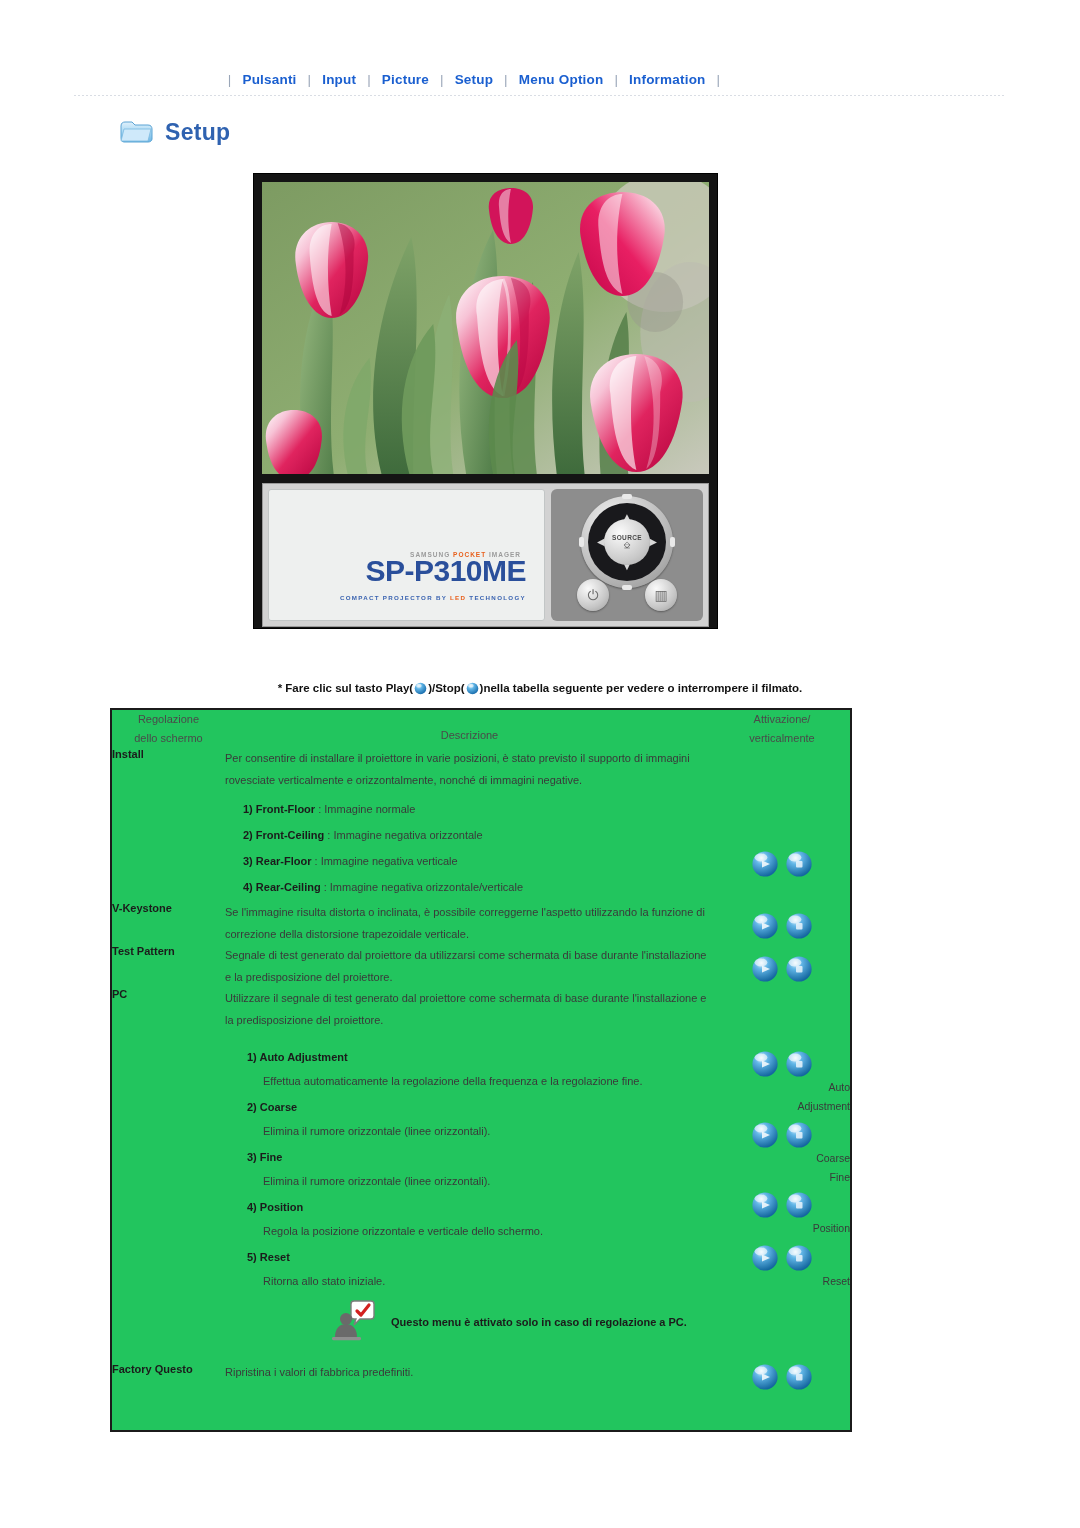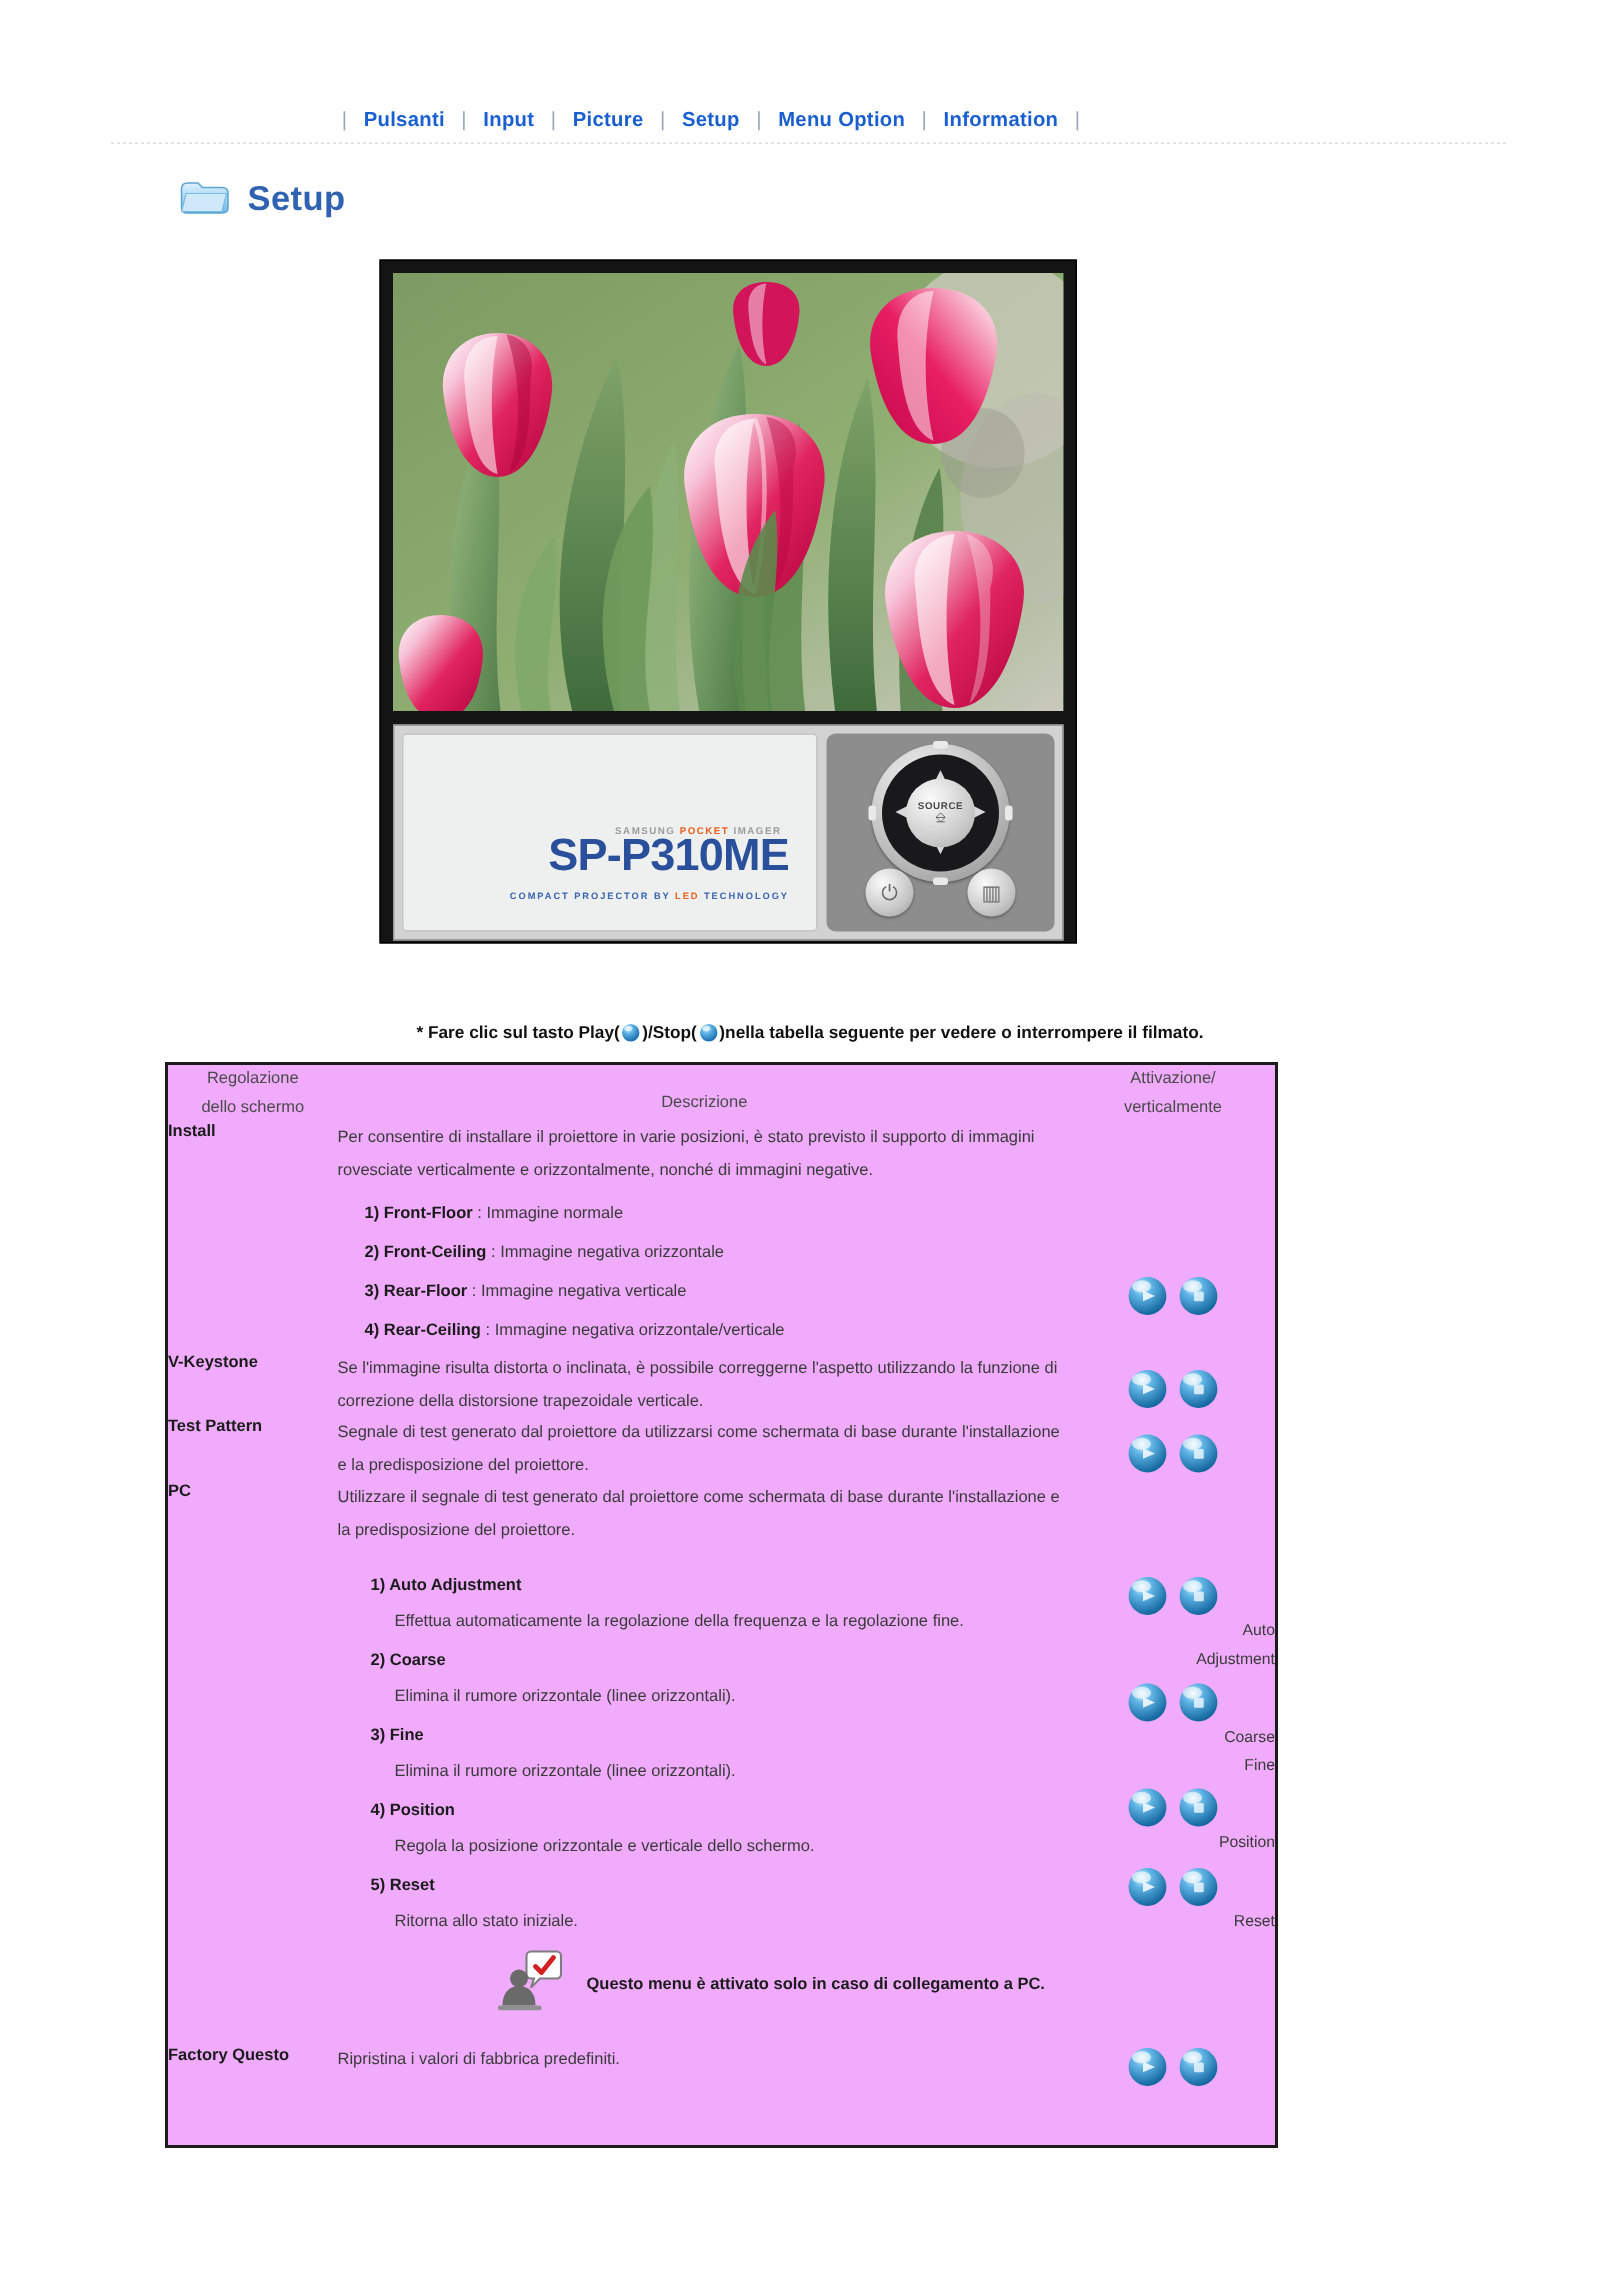--- a/index.html
+++ b/index.html
@@ -133,21 +133,21 @@
     position: absolute; left: 0; top: 682px; width: 1080px;
     text-align: center; font-size: 11.5px; font-weight: bold; color: #111;
   }
   .inline-ball { display: inline-block; vertical-align: -3px; margin: 0 1px; }
 
   
   .tbl-wrap {
     position: absolute; left: 110px; top: 708px;
     width: 742px; height: 724px;
     border: 2px solid #1b1b1b;
-    background: #f0abfc;
+    background: #22c55e;
   }
   table.spec { width: 100%; border-collapse: collapse; table-layout: fixed; }
   table.spec td { vertical-align: top; padding: 0; }
   .col-a { width: 113px; }
   .col-b { width: 489px; }
   .col-c { width: 136px; }
 
   .hdr td { padding-top: 9px; padding-bottom: 10px; }
   .hdr .h-a, .hdr .h-c {
     text-align: center; font-size: 11px; color: #4a4a4a; line-height: 19px;
@@ -609,21 +609,21 @@
           <div class="memo-box">
             <span>
               <svg width="46" height="46" viewBox="0 0 46 46">
                 <path d="M25 4 H42 A3 3 0 0 1 45 7 V19 A3 3 0 0 1 42 22 H31 L25 28 L27 22 H25 A3 3 0 0 1 22 19 V7 A3 3 0 0 1 25 4 Z" fill="#ffffff" stroke="#7d7d7d" stroke-width="1.4"></path>
                 <path d="M28 14 L32 18 L40 8" stroke="#d32020" stroke-width="3.2" fill="none" stroke-linecap="round" stroke-linejoin="round"></path>
                 <ellipse cx="17" cy="22" rx="6" ry="6" fill="#6a6a6a"></ellipse>
                 <path d="M6 40 C6 31 11 27 17 27 C23 27 28 31 28 40 Z" fill="#6a6a6a"></path>
                 <rect x="3" y="40" width="29" height="3.2" rx="1.4" fill="#8f8f8f"></rect>
               </svg>
             </span>
-            <span class="memo-text">Questo menu è attivato solo in caso di collegamento a PC.</span>
+            <span class="memo-text">Questo menu è attivato solo in caso di regolazione a PC.</span>
           </div>
         </td>
       </tr>
 
       <tr>
         <td class="rowlabel" style="padding-top:16px;">Factory Questo</td>
         <td class="desc" style="padding-top:15px;">Ripristina i valori di fabbrica predefiniti.</td>
         <td class="ctrlcell">
           <div style="height:16px;"></div>
           <div class="ctrl-pair">

